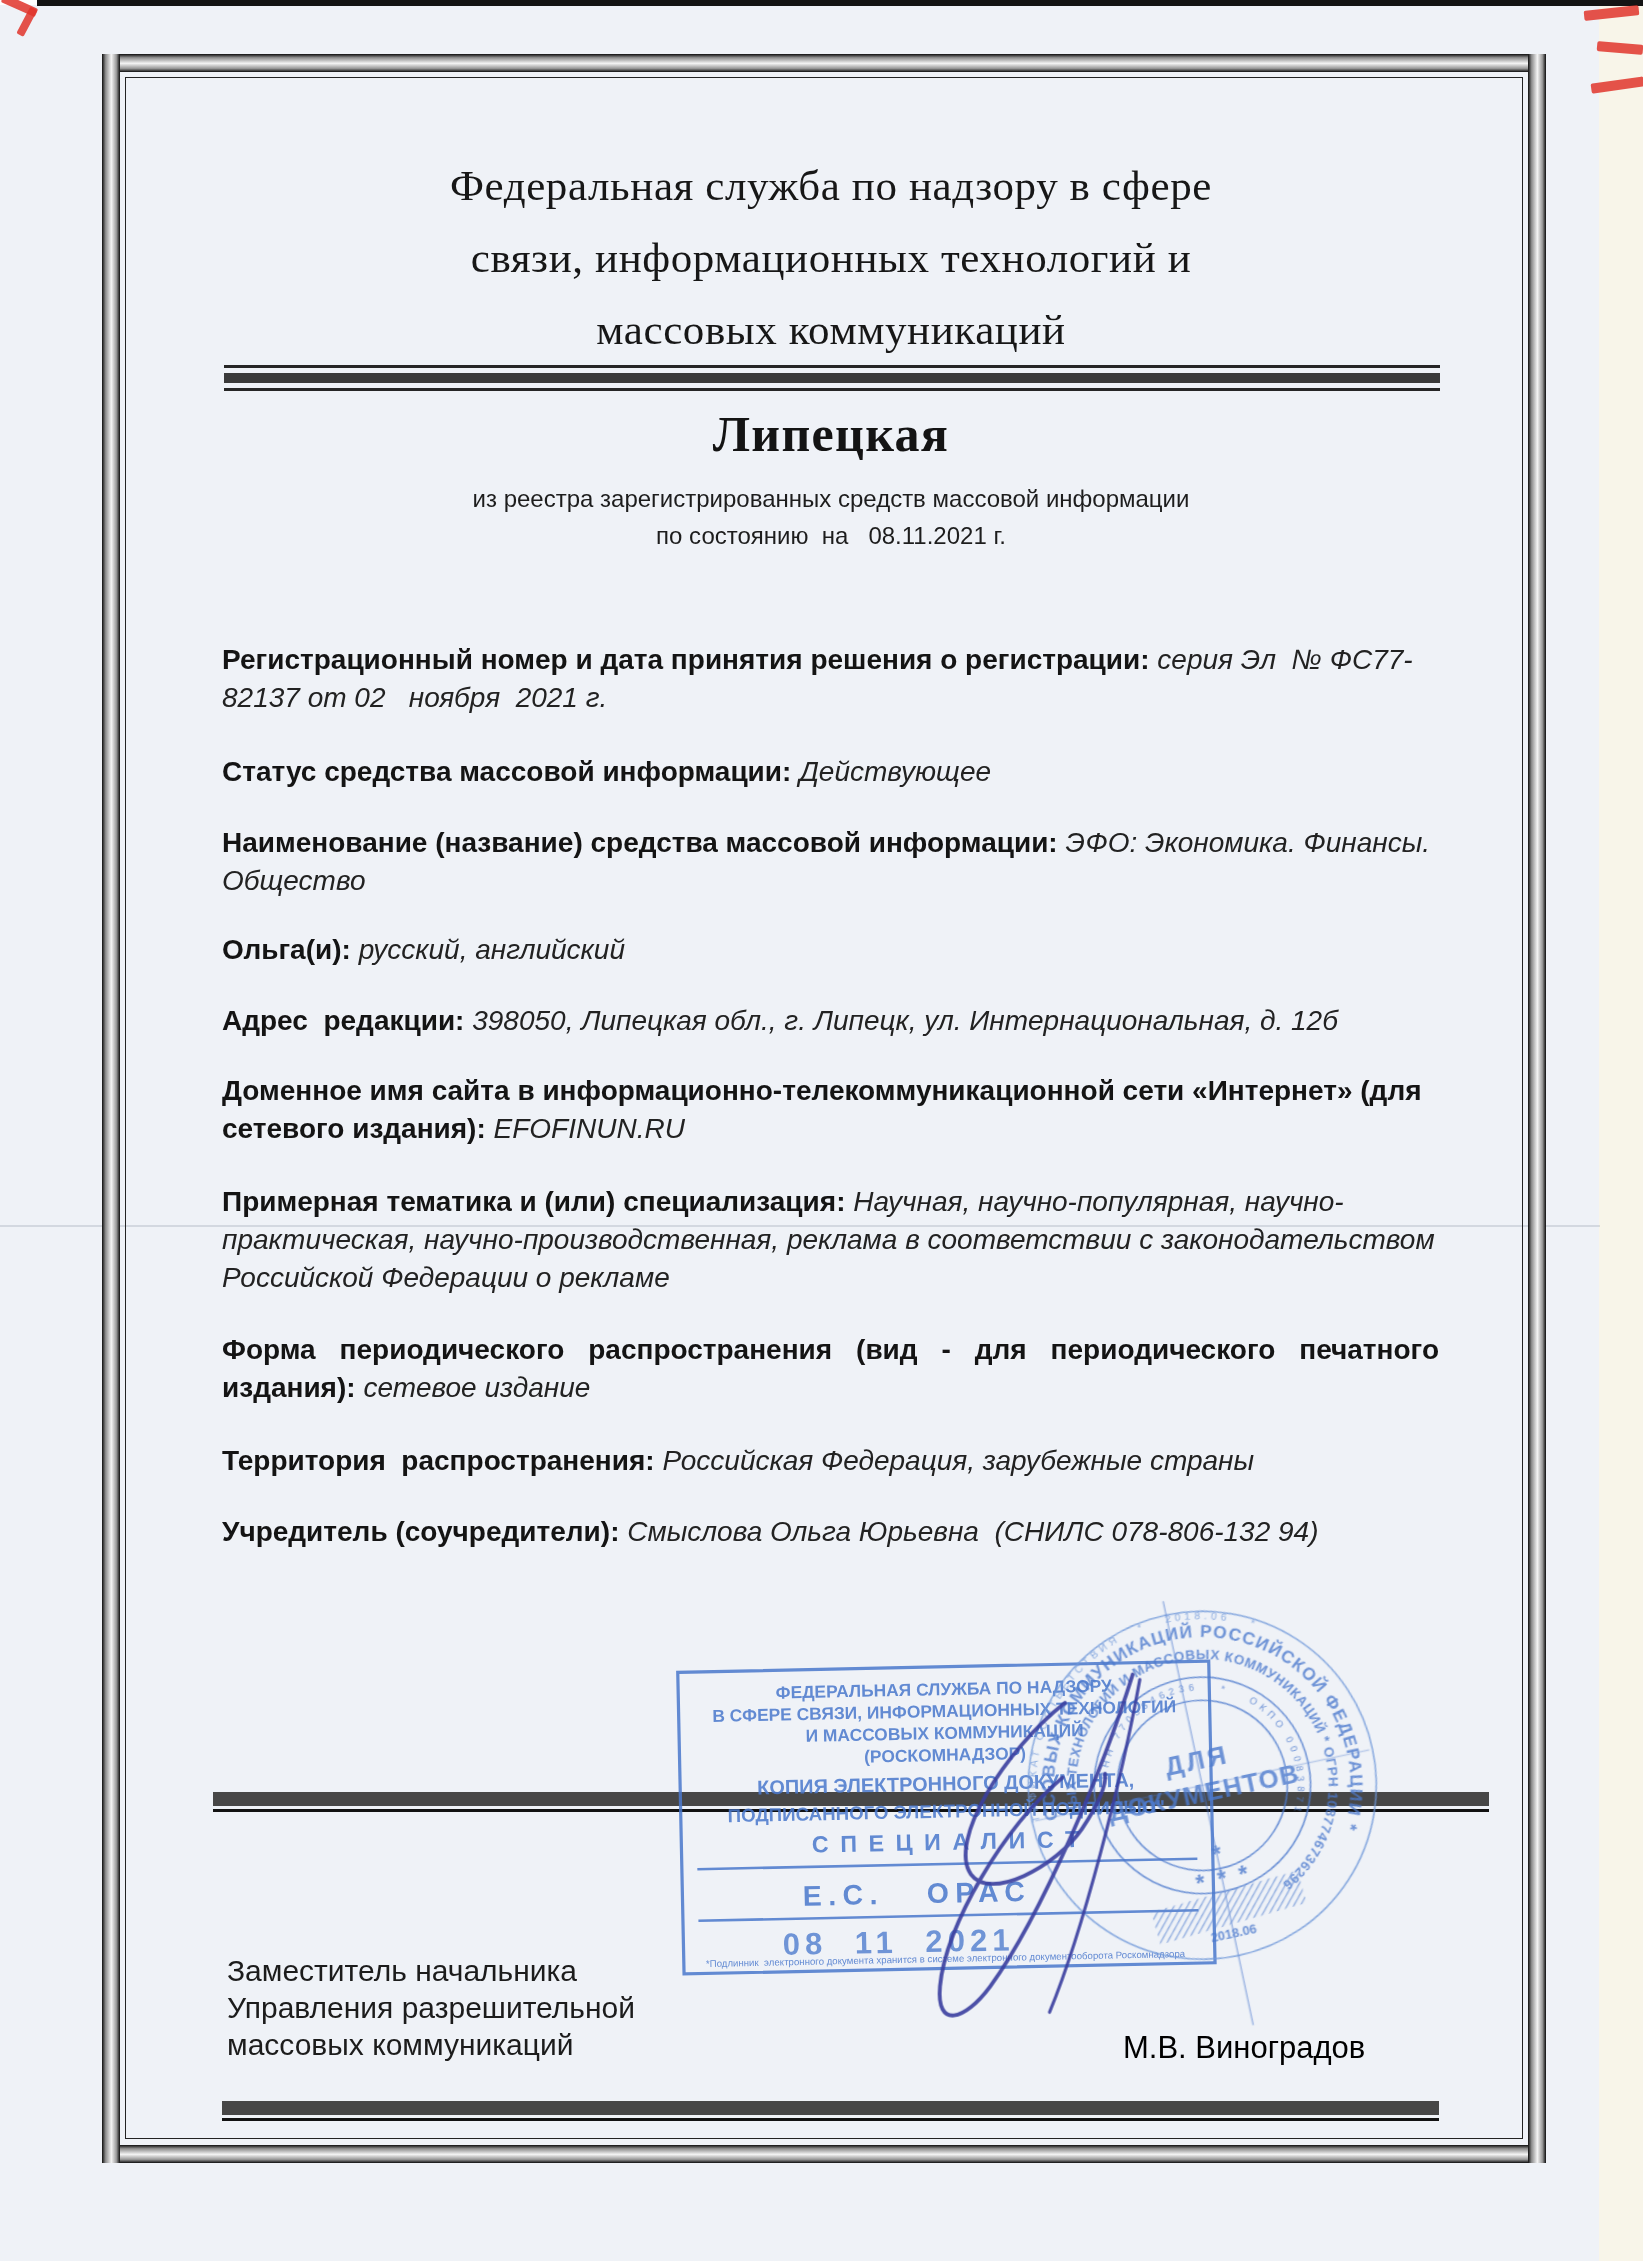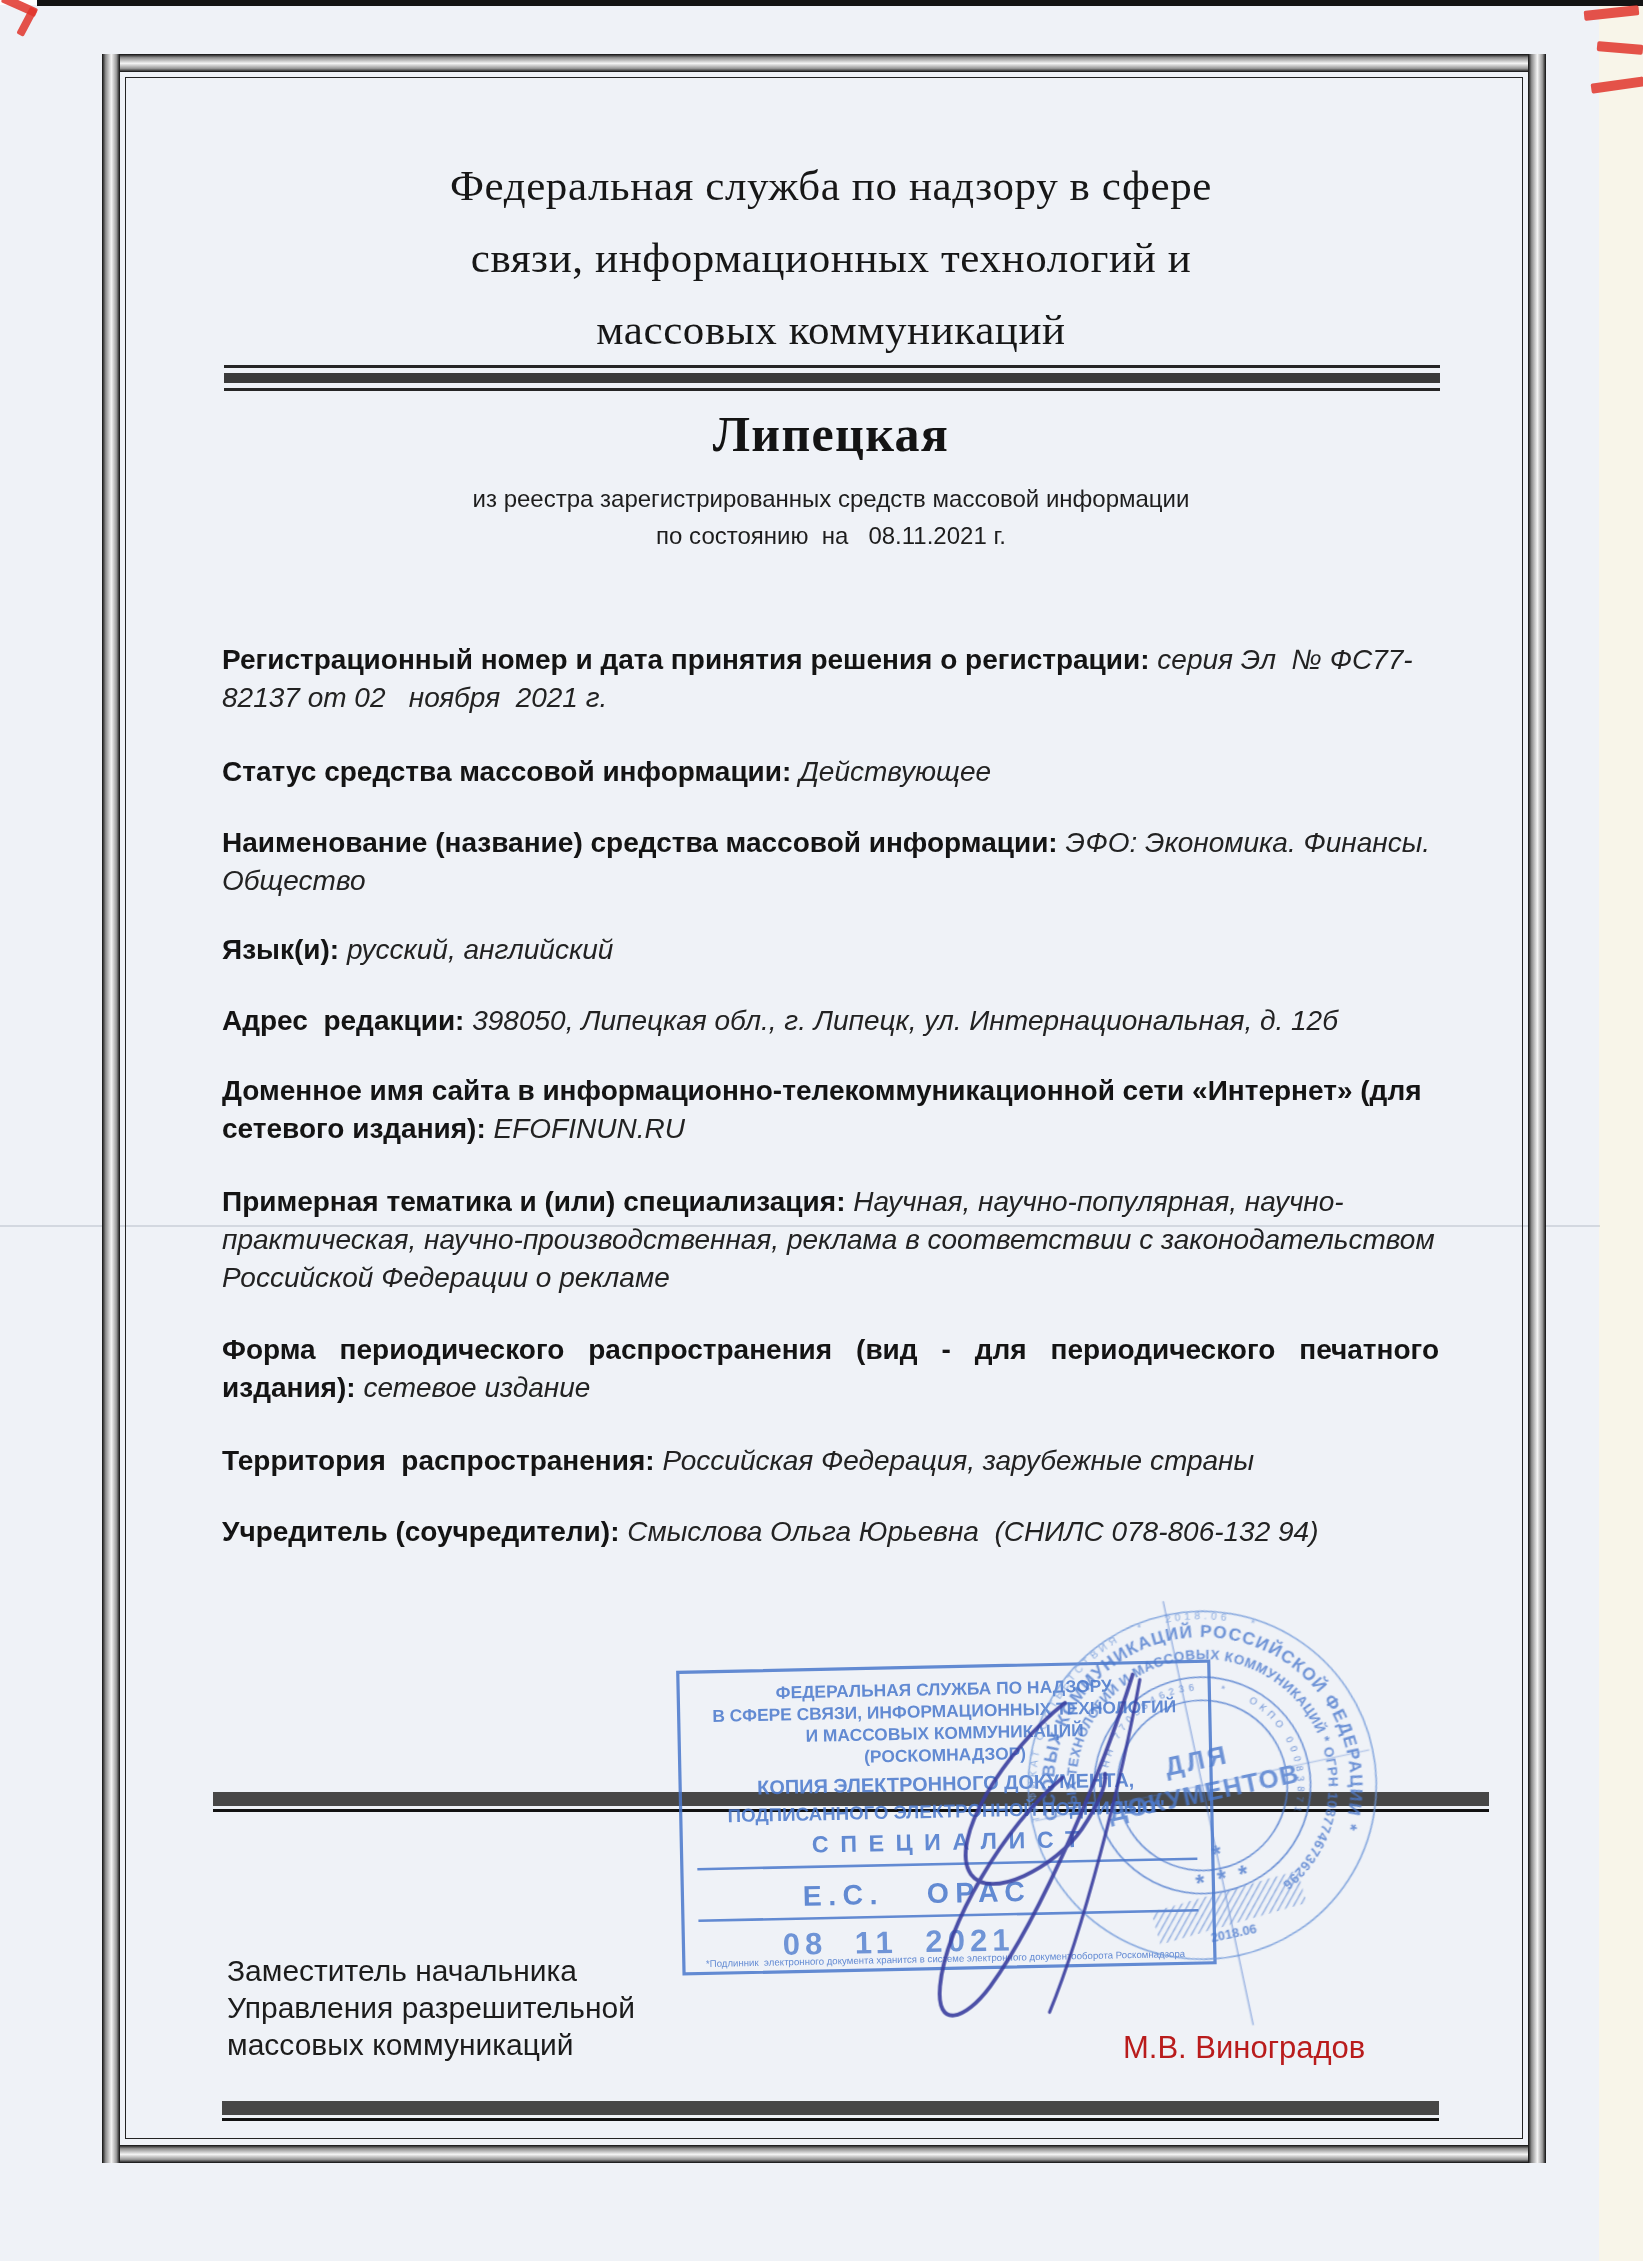--- a/index.html
+++ b/index.html
@@ -41,21 +41,21 @@
   .field .val{font-style:italic;color:#222;white-space:pre-wrap;}
   .justify{text-align:justify;}
   
   .rule-mid{left:213px;top:1792px;width:1276px;}
   .rule-bottom{left:222px;top:2101px;width:1217px;}
   .rule-thick{height:13.5px;background:#474747;}
   .rule-thin{height:2.6px;background:#121212;margin-top:3.9px;}
   
   .signoff{left:227px;top:1952px;width:741px;font-size:30px;line-height:37px;color:#1c1c1c;}
   .signoff span{display:block;white-space:pre-wrap;}
-  .sign-name{left:1123px;top:2030px;width:387px;font-size:31px;color:#b91c1c;}
+  .sign-name{left:1123px;top:2030px;width:387px;font-size:31px;color:#000000;}
   
   svg text{white-space:pre;}
   #stamps{left:0;top:0;}
 </style>
 </head>
 <body>
 
 <div class="abs paper"></div>
 <div class="abs scan-strip"></div>
 <div class="abs scan-topline"></div>
@@ -84,21 +84,21 @@
     <div class="t3"></div>
 </div>
 
 <div class="abs doc-title">Липецкая</div>
 <div class="abs subtitle" style="top:485px;"><span>из реестра зарегистрированных средств массовой информации</span></div>
 <div class="abs subtitle" style="top:522px;"><span>по состоянию  на   08.11.2021 г.</span></div>
 
 <p class="abs field" style="top:641px;margin:0;"><span class="lbl">Регистрационный номер и дата принятия решения о регистрации:</span> <span class="val">серия Эл  № ФС77-82137 от 02   ноября  2021 г.</span></p>
 <p class="abs field" style="top:753px;margin:0;"><span class="lbl">Статус средства массовой информации:</span> <span class="val">Действующее</span></p>
 <p class="abs field" style="top:824px;margin:0;"><span class="lbl">Наименование (название) средства массовой информации:</span> <span class="val">ЭФО: Экономика. Финансы. Общество</span></p>
-<p class="abs field" style="top:931px;margin:0;"><span class="lbl">Язык(и):</span> <span class="val">русский, английский</span></p>
+<p class="abs field" style="top:931px;margin:0;"><span class="lbl">Ольга(и):</span> <span class="val">русский, английский</span></p>
 <p class="abs field" style="top:1002px;margin:0;"><span class="lbl">Адрес  редакции:</span> <span class="val">398050, Липецкая обл., г. Липецк, ул. Интернациональная, д. 12б</span></p>
 <p class="abs field" style="top:1072px;margin:0;"><span class="lbl">Доменное имя сайта в информационно-телекоммуникационной сети «Интернет» (для сетевого издания):</span> <span class="val">EFOFINUN.RU</span></p>
 <p class="abs field" style="top:1183px;margin:0;"><span class="lbl">Примерная тематика и (или) специализация:</span> <span class="val">Научная, научно-популярная, научно-практическая, научно-производственная, реклама в соответствии с законодательством Российской Федерации о рекламе</span></p>
 <p class="abs field justify" style="top:1331px;margin:0;"><span class="lbl">Форма  периодического  распространения  (вид  -  для  периодического  печатного издания):</span> <span class="val">сетевое издание</span></p>
 <p class="abs field" style="top:1442px;margin:0;"><span class="lbl">Территория  распространения:</span> <span class="val">Российская Федерация, зарубежные страны</span></p>
 <p class="abs field" style="top:1513px;margin:0;"><span class="lbl">Учредитель (соучредители):</span> <span class="val">Смыслова Ольга Юрьевна  (СНИЛС 078-806-132 94)</span></p>
 
 <div class="abs rule-mid">
     <div class="rule-thick"></div>
     <div class="rule-thin"></div>

